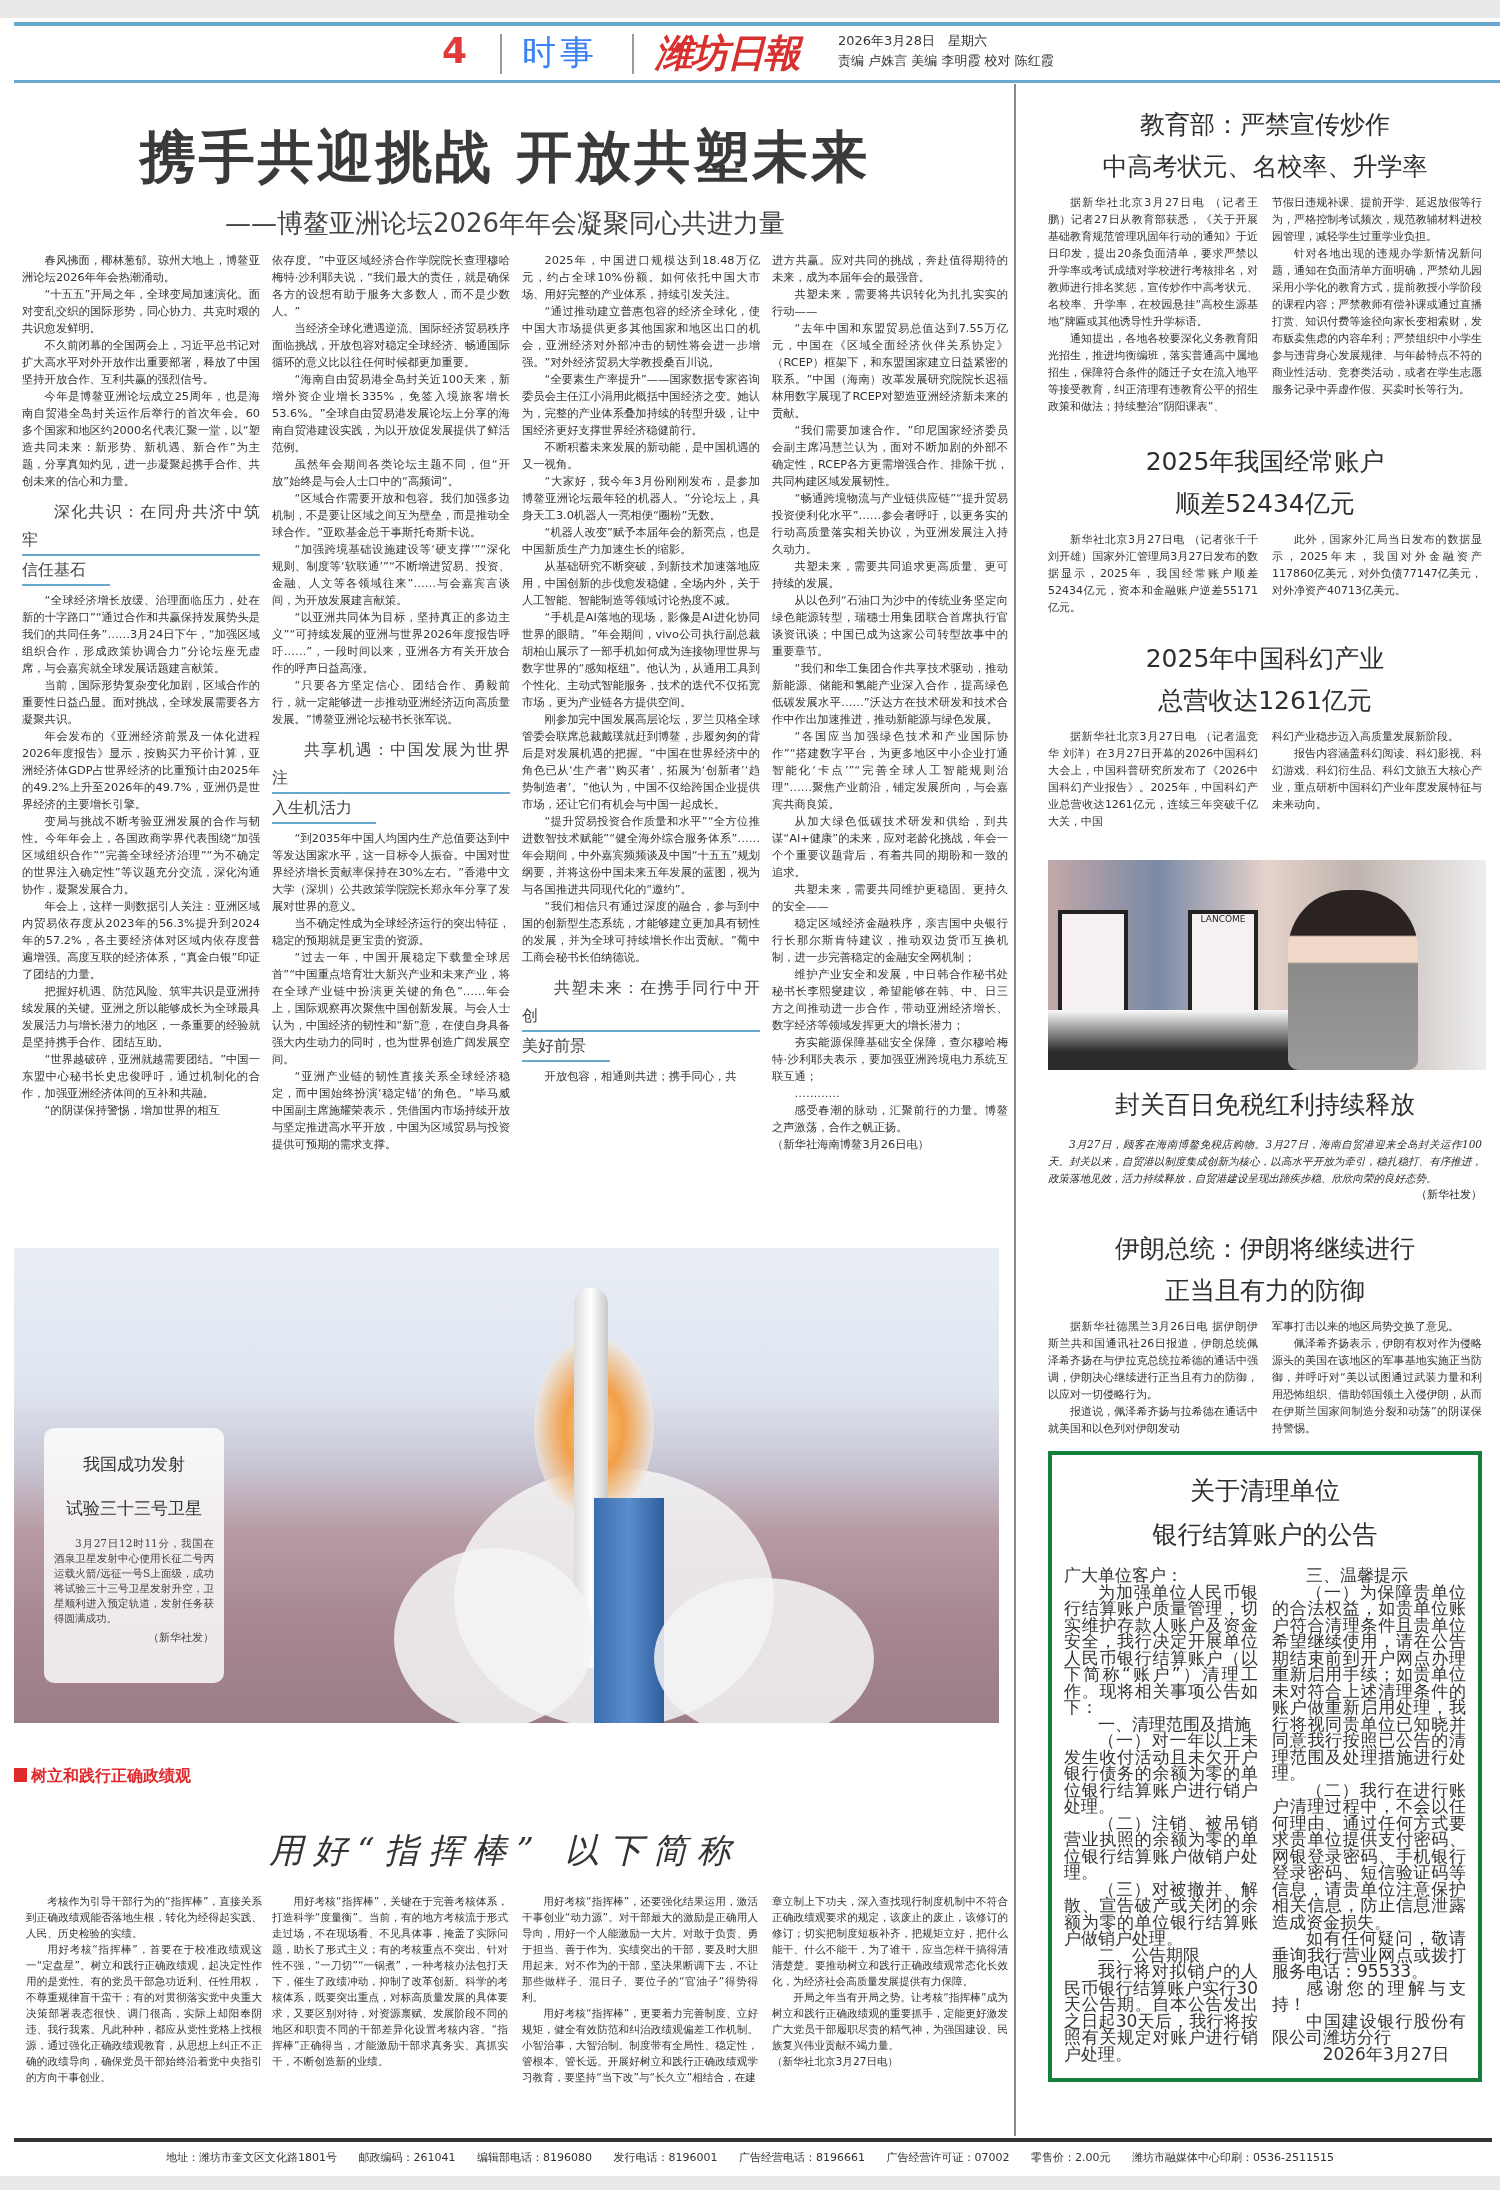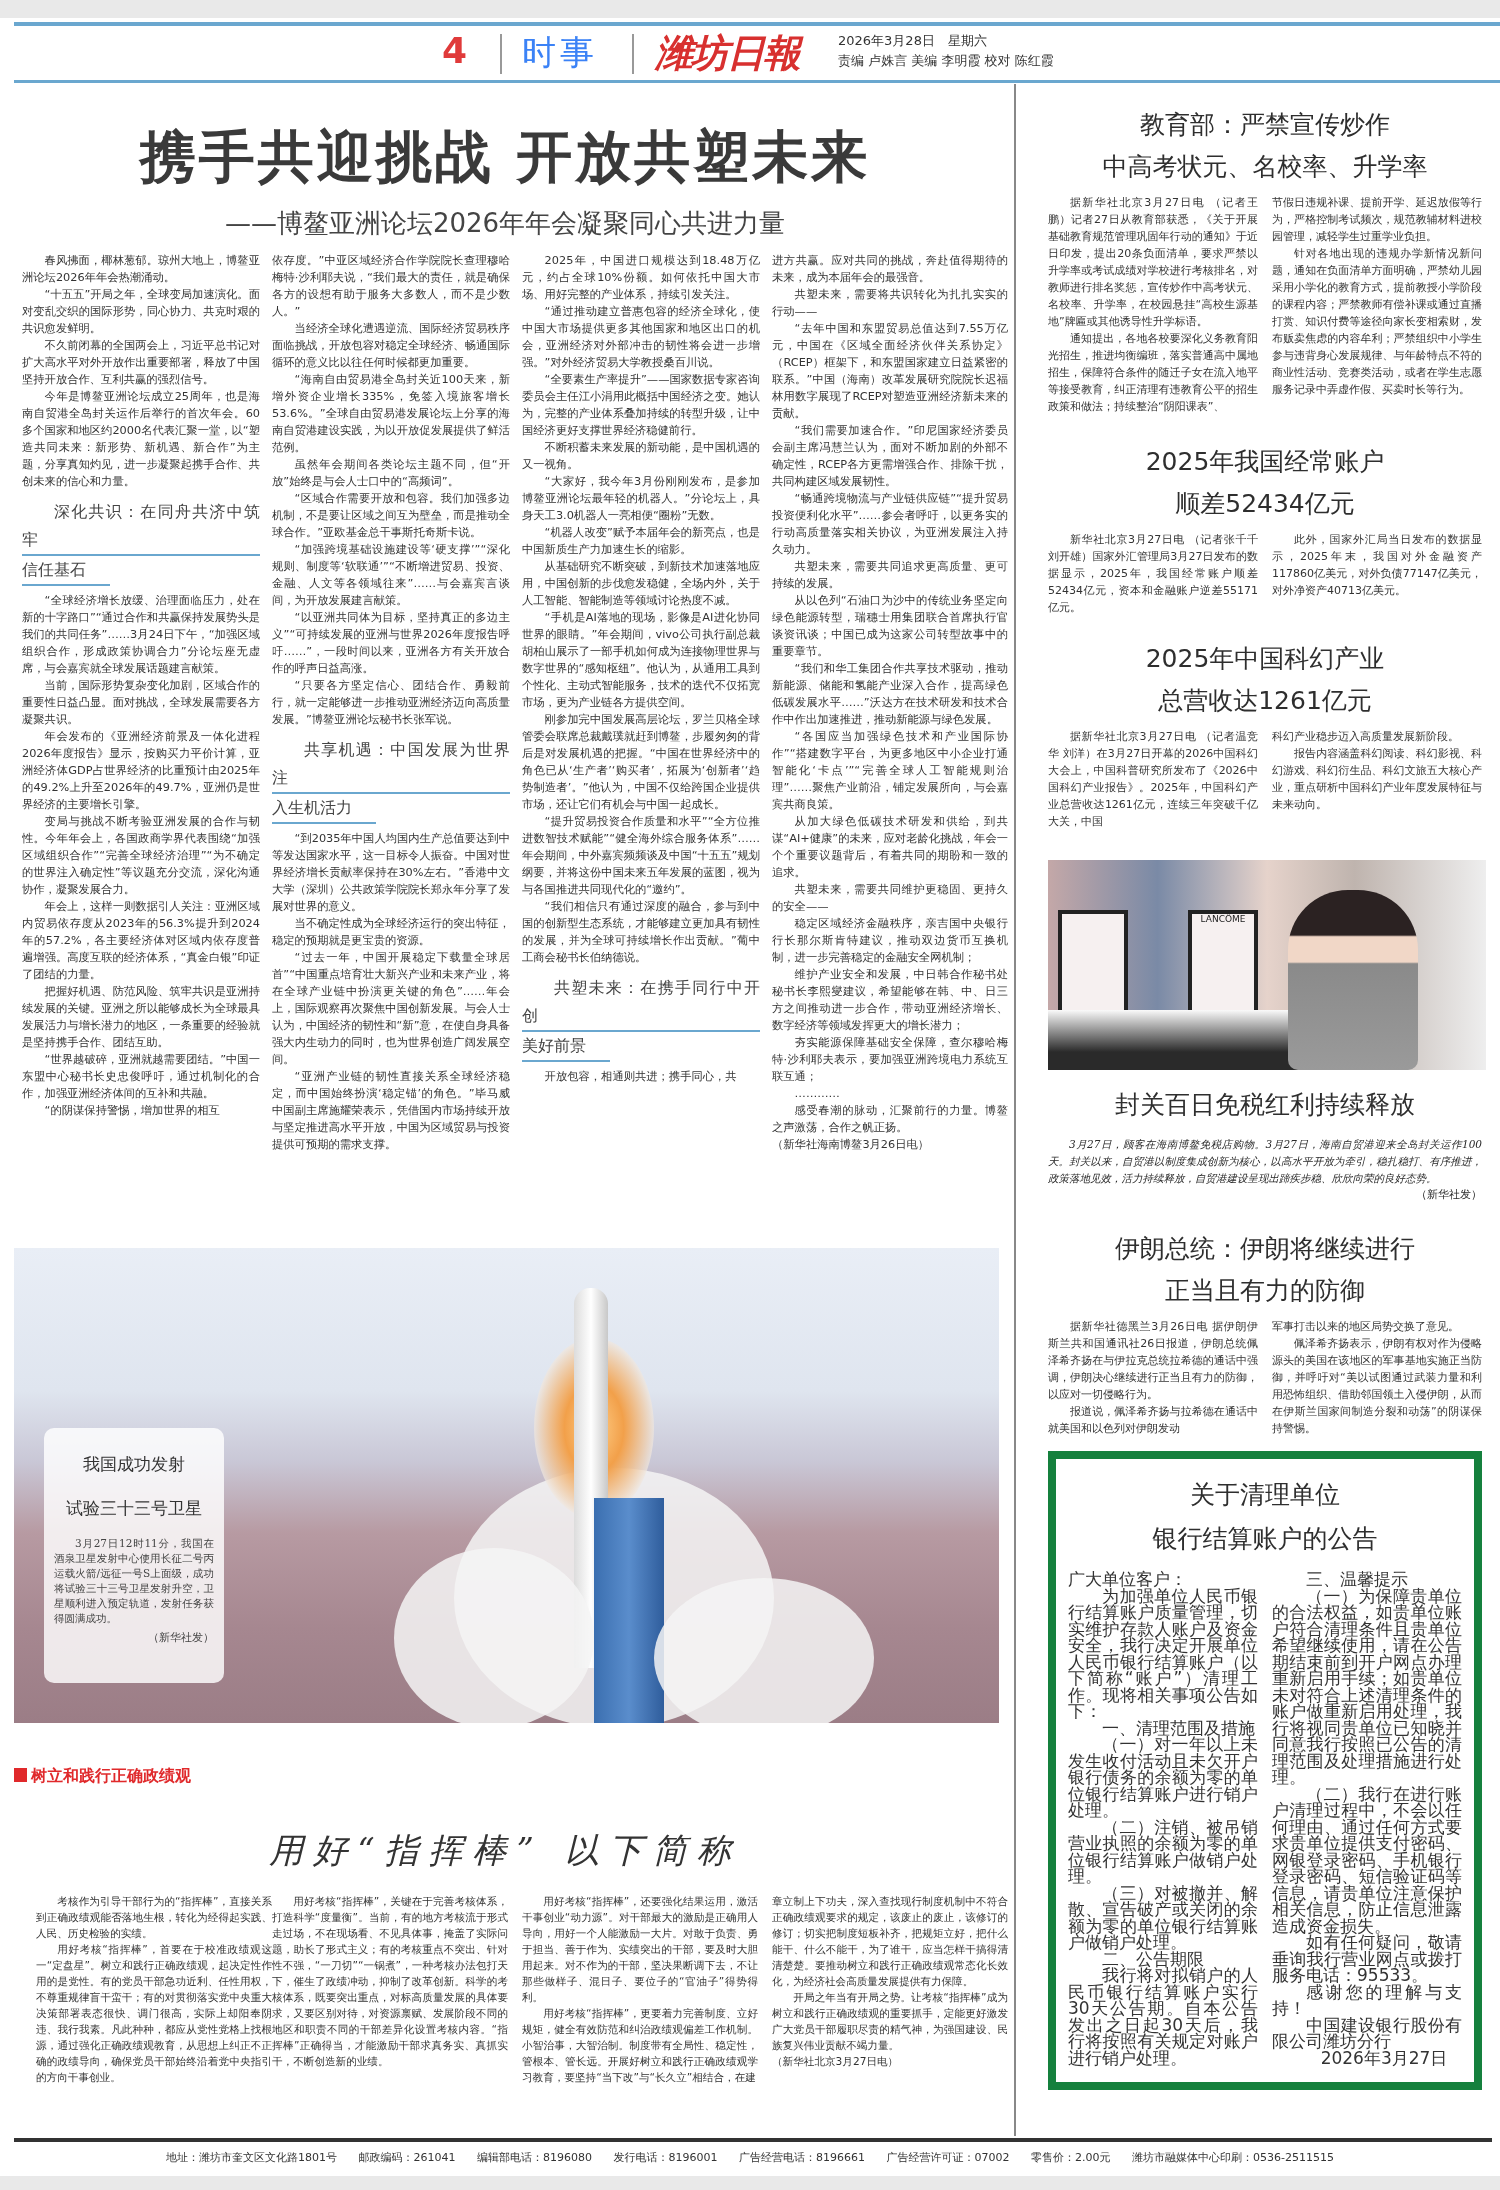--- a/index.html
+++ b/index.html
@@ -48,21 +48,21 @@
   .right-col .rhead { text-align: center; font: 25px "DejaVu Sans", sans-serif; line-height: 42px; color: #2e2e2e; }
   .rcols { display: flex; gap: 14px; font-size: 11px; line-height: 17px; color: #333; text-align: justify; }
   .rcols > div { flex: 1; }
   .rcols p { text-indent: 2em; }
   .photo-duty { width: 438px; height: 210px; margin-left: 8px; position: relative; overflow: hidden;
     background: linear-gradient(90deg, #c4a8a8 0%, #7a8aa6 25%, #e6d3cb 50%, #bfb4ae 70%, #eeeeee 100%); }
   .duty-person { position: absolute; left: 240px; top: 30px; width: 130px; height: 180px; border-radius: 60px 60px 10px 10px; background: linear-gradient(180deg, #2b2222 0%, #2b2222 25%, #f1d7c7 26%, #f1d7c7 40%, #8a8a8a 41%, #9a9a9a 100%); }
   .duty-counter { position: absolute; left: 0; top: 150px; width: 300px; height: 60px; background: linear-gradient(180deg, #fafafa 0%, #2a2a2a 70%); }
   .duty-box { position: absolute; top: 50px; width: 70px; height: 110px; background: #f6f0f0; border: 4px solid #222; }
 
-  .notice { border: 8px solid #15803d; margin: 14px 8px 0 8px; padding: 14px 12px 16px 12px; }
+  .notice { border: 4px solid #15803d; margin: 14px 8px 0 8px; padding: 14px 12px 16px 12px; }
   .notice .ntitle { text-align: center; font: 25px "DejaVu Sans", sans-serif; line-height: 44px; color: #2e2e2e; margin-bottom: 10px; }
   .notice .rcols { font-size: 17px; line-height: 16.5px; }
 
   .footer-rule { position: absolute; left: 14px; top: 2138px; width: 1478px; height: 4px; background: #333; }
   .footer { position: absolute; left: 0; top: 2150px; width: 1500px; text-align: center; font-size: 11px; color: #333; word-spacing: 18px; }
   .bottom-band { position: absolute; left: 0; top: 2176px; width: 1500px; height: 14px; background: #e9e9e9; }
 </style>
 </head>
 <body>
 
@@ -175,21 +175,21 @@
       <div class="caption-title">我国成功发射</div>
       <div class="caption-title">试验三十三号卫星</div>
       <div class="caption-text">3月27日12时11分，我国在酒泉卫星发射中心使用长征二号丙运载火箭/远征一号S上面级，成功将试验三十三号卫星发射升空，卫星顺利进入预定轨道，发射任务获得圆满成功。</div>
       <div class="caption-credit">（新华社发）</div>
     </div>
   </div>
 
   <div class="tag-red"><span class="sq"></span><span>树立和践行正确政绩观</span></div>
   <div class="brush-title">用好“指挥棒” 以下简称</div>
 
-  <div class="col" style="left:36px;top:1893px;width:236px;height:240px;overflow:hidden;font-size:10.6px;line-height:16px">
+  <div class="col" style="left:26px;top:1893px;width:236px;height:240px;overflow:hidden;font-size:10.6px;line-height:16px">
     <p>考核作为引导干部行为的“指挥棒”，直接关系到正确政绩观能否落地生根，转化为经得起实践、人民、历史检验的实绩。</p>
     <p>用好考核“指挥棒”，首要在于校准政绩观这一“定盘星”。树立和践行正确政绩观，起决定性作用的是党性。有的党员干部急功近利、任性用权，不尊重规律盲干蛮干；有的对贯彻落实党中央重大决策部署表态很快、调门很高，实际上却阳奉阴违、我行我素。凡此种种，都应从党性党格上找根源，通过强化正确政绩观教育，从思想上纠正不正确的政绩导向，确保党员干部始终沿着党中央指引的方向干事创业。</p>
   </div>
   <div class="col" style="left:272px;top:1893px;width:236px;height:240px;overflow:hidden;font-size:10.6px;line-height:16px">
     <p>用好考核“指挥棒”，关键在于完善考核体系，打造科学“度量衡”。当前，有的地方考核流于形式走过场，不在现场看、不见具体事，掩盖了实际问题，助长了形式主义；有的考核重点不突出、针对性不强，“一刀切”“一锅煮”，一种考核办法包打天下，催生了政绩冲动，抑制了改革创新。科学的考核体系，既要突出重点，对标高质量发展的具体要求，又要区别对待，对资源禀赋、发展阶段不同的地区和职责不同的干部差异化设置考核内容。“指挥棒”正确得当，才能激励干部求真务实、真抓实干，不断创造新的业绩。</p>
   </div>
   <div class="col" style="left:522px;top:1893px;width:236px;height:240px;overflow:hidden;font-size:10.6px;line-height:16px">
     <p>用好考核“指挥棒”，还要强化结果运用，激活干事创业“动力源”。对干部最大的激励是正确用人导向，用好一个人能激励一大片。对敢于负责、勇于担当、善于作为、实绩突出的干部，要及时大胆用起来。对不作为的干部，坚决果断调下去，不让那些做样子、混日子、要位子的“官油子”得势得利。</p>
     <p>用好考核“指挥棒”，更要着力完善制度、立好规矩，健全有效防范和纠治政绩观偏差工作机制。小智治事，大智治制。制度带有全局性、稳定性，管根本、管长远。开展好树立和践行正确政绩观学习教育，要坚持“当下改”与“长久立”相结合，在建</p>
   </div>

